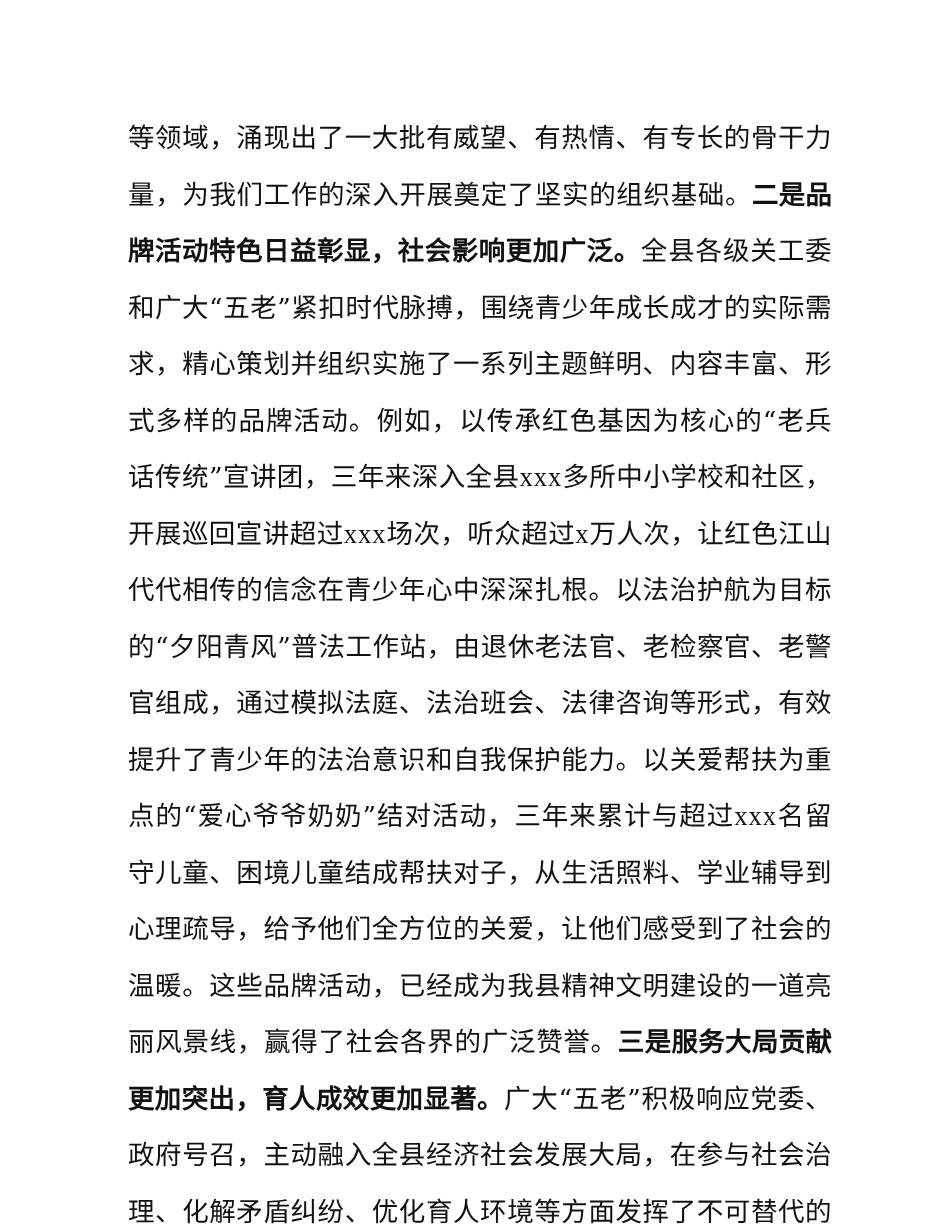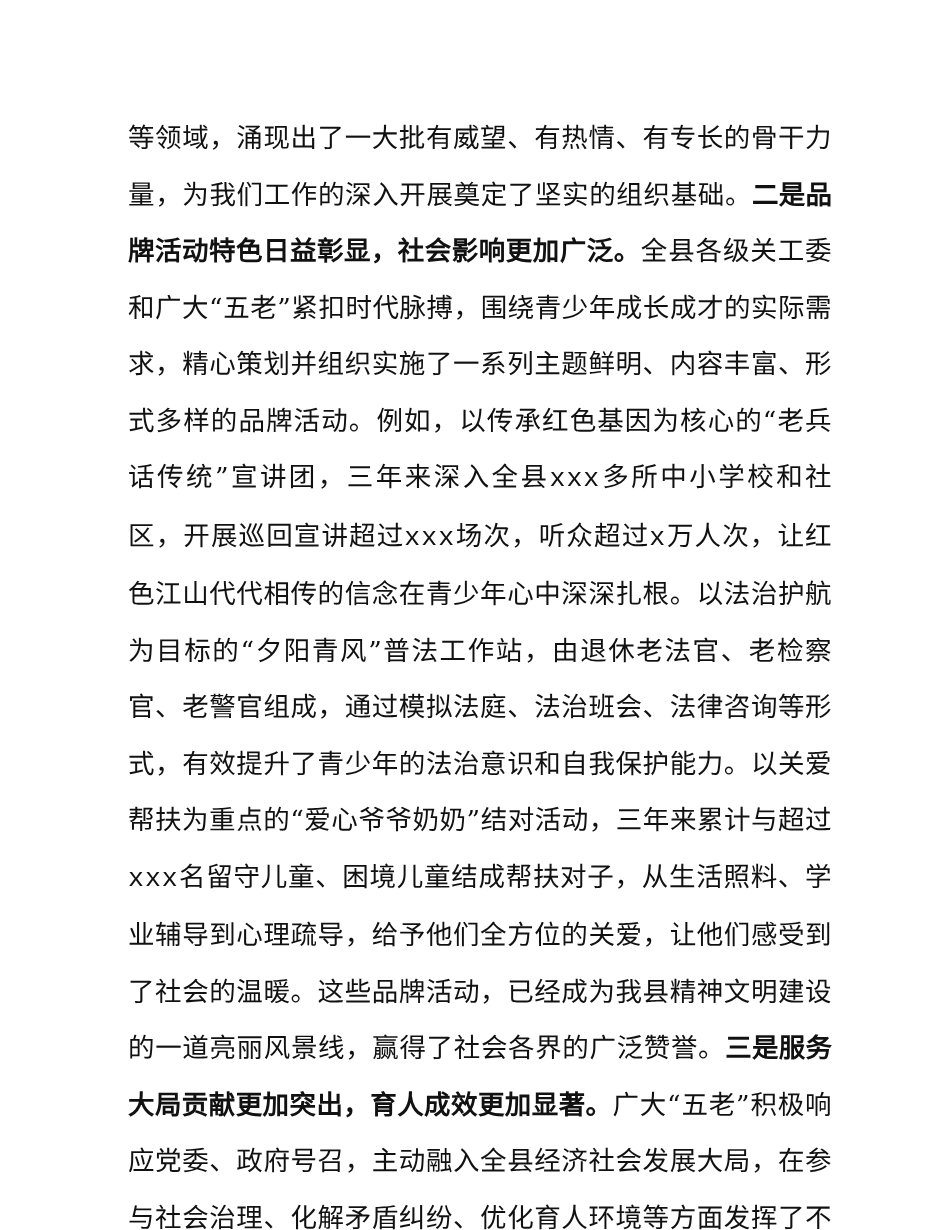--- a/index.html
+++ b/index.html
@@ -33,21 +33,21 @@
     margin: 0;
     text-indent: 0;
   }
   .b {
     font-weight: bold;
     font-family: "DejaVu Sans", "Liberation Sans", sans-serif;
     letter-spacing: 0;
   }
   
   .lat {
-    font-family: Liberation Mono, monospace;
+    font-family: Liberation Serif, serif;
     letter-spacing: 1px;
   }
 </style>
 </head>
 <body>
 
 <div class="page">
   <div class="doc-body">
     <p id="para"><span>等领域，涌现出了一大批有威望、有热情、有专长的骨干力量，为我们工作的深入开展奠定了坚实的组织基础。</span><span class="b">二是品牌活动特色日益彰显，社会影响更加广泛。</span><span>全县各级关工委和广大“五老”紧扣时代脉搏，围绕青少年成长成才的实际需求，精心策划并组织实施了一系列主题鲜明、内容丰富、形式多样的品牌活动。例如，以传承红色基因为核心的“老兵话传统”宣讲团，三年来深入全县</span><span class="lat">xxx</span><span>多所中小学校和社区，开展巡回宣讲超过</span><span class="lat">xxx</span><span>场次，听众超过</span><span class="lat">x</span><span>万人次，让红色江山代代相传的信念在青少年心中深深扎根。以法治护航为目标的“夕阳青风”普法工作站，由退休老法官、老检察官、老警官组成，通过模拟法庭、法治班会、法律咨询等形式，有效提升了青少年的法治意识和自我保护能力。以关爱帮扶为重点的“爱心爷爷奶奶”结对活动，三年来累计与超过</span><span class="lat">xxx</span><span>名留守儿童、困境儿童结成帮扶对子，从生活照料、学业辅导到心理疏导，给予他们全方位的关爱，让他们感受到了社会的温暖。这些品牌活动，已经成为我县精神文明建设的一道亮丽风景线，赢得了社会各界的广泛赞誉。</span><span class="b">三是服务大局贡献更加突出，育人成效更加显著。</span><span>广大“五老”积极响应党委、政府号召，主动融入全县经济社会发展大局，在参与社会治理、化解矛盾纠纷、优化育人环境等方面发挥了不可替代的作用。在社区，他们是网格里的</span></p>
   </div>

